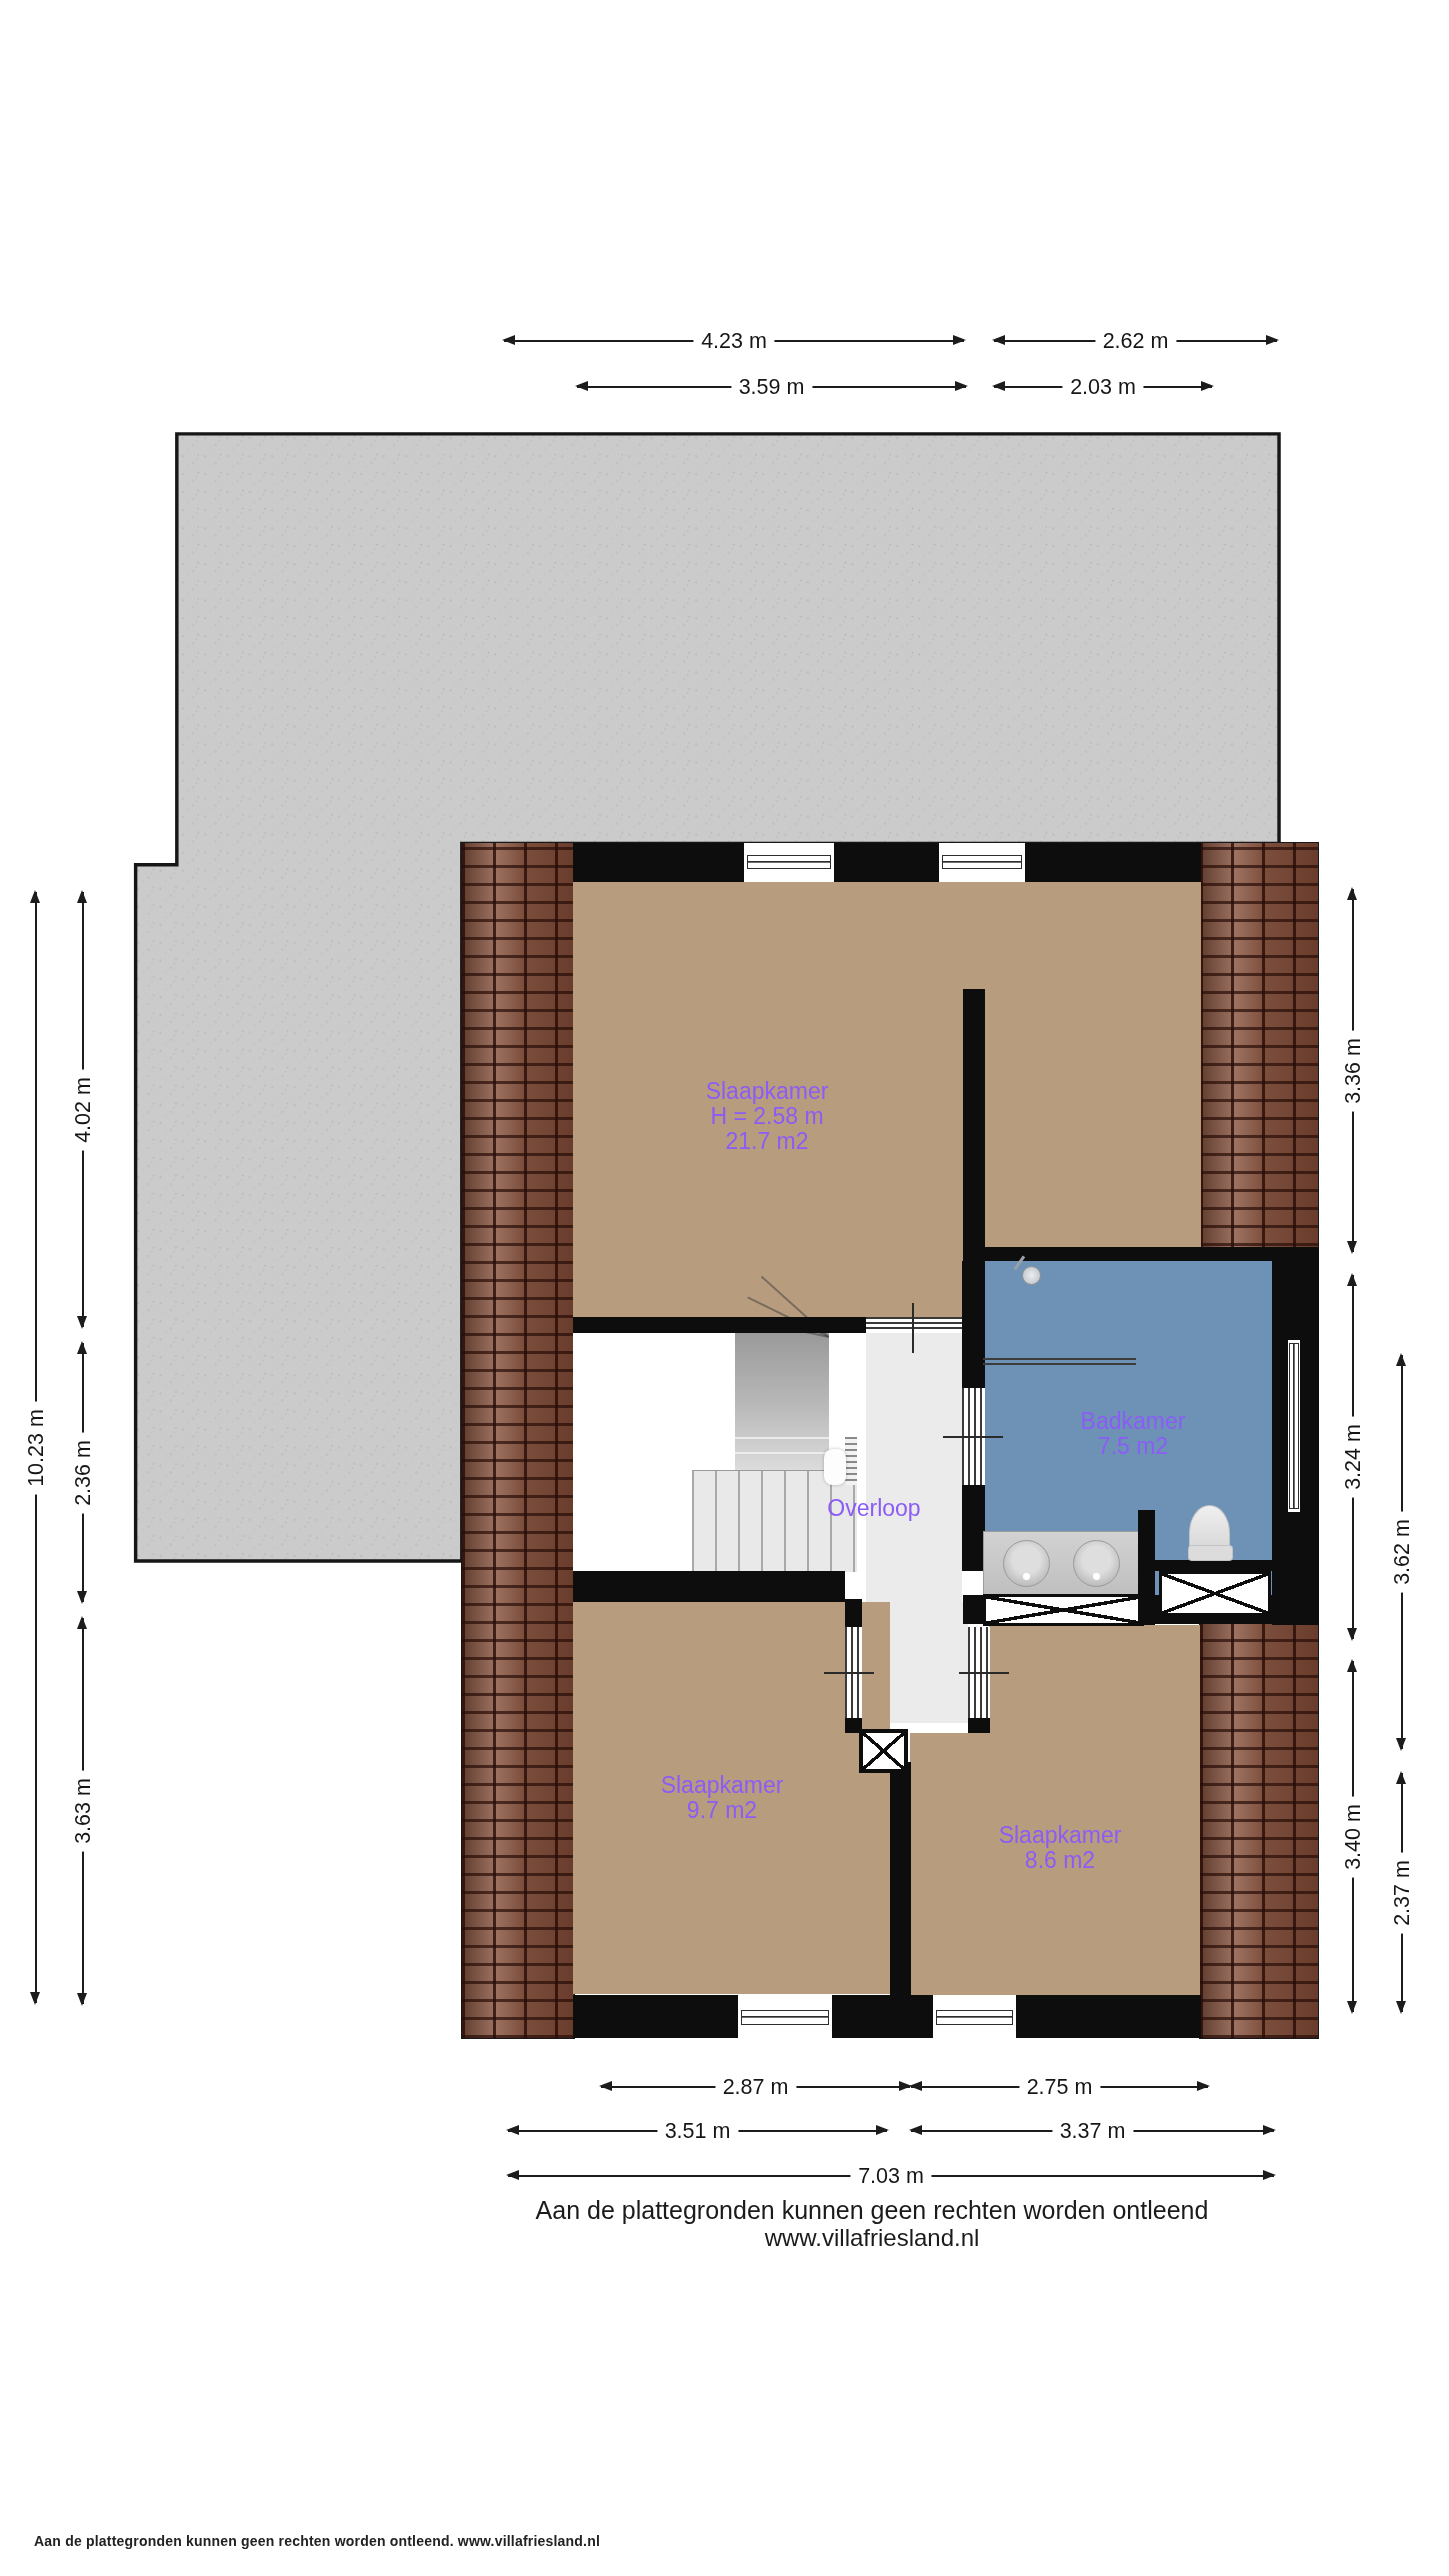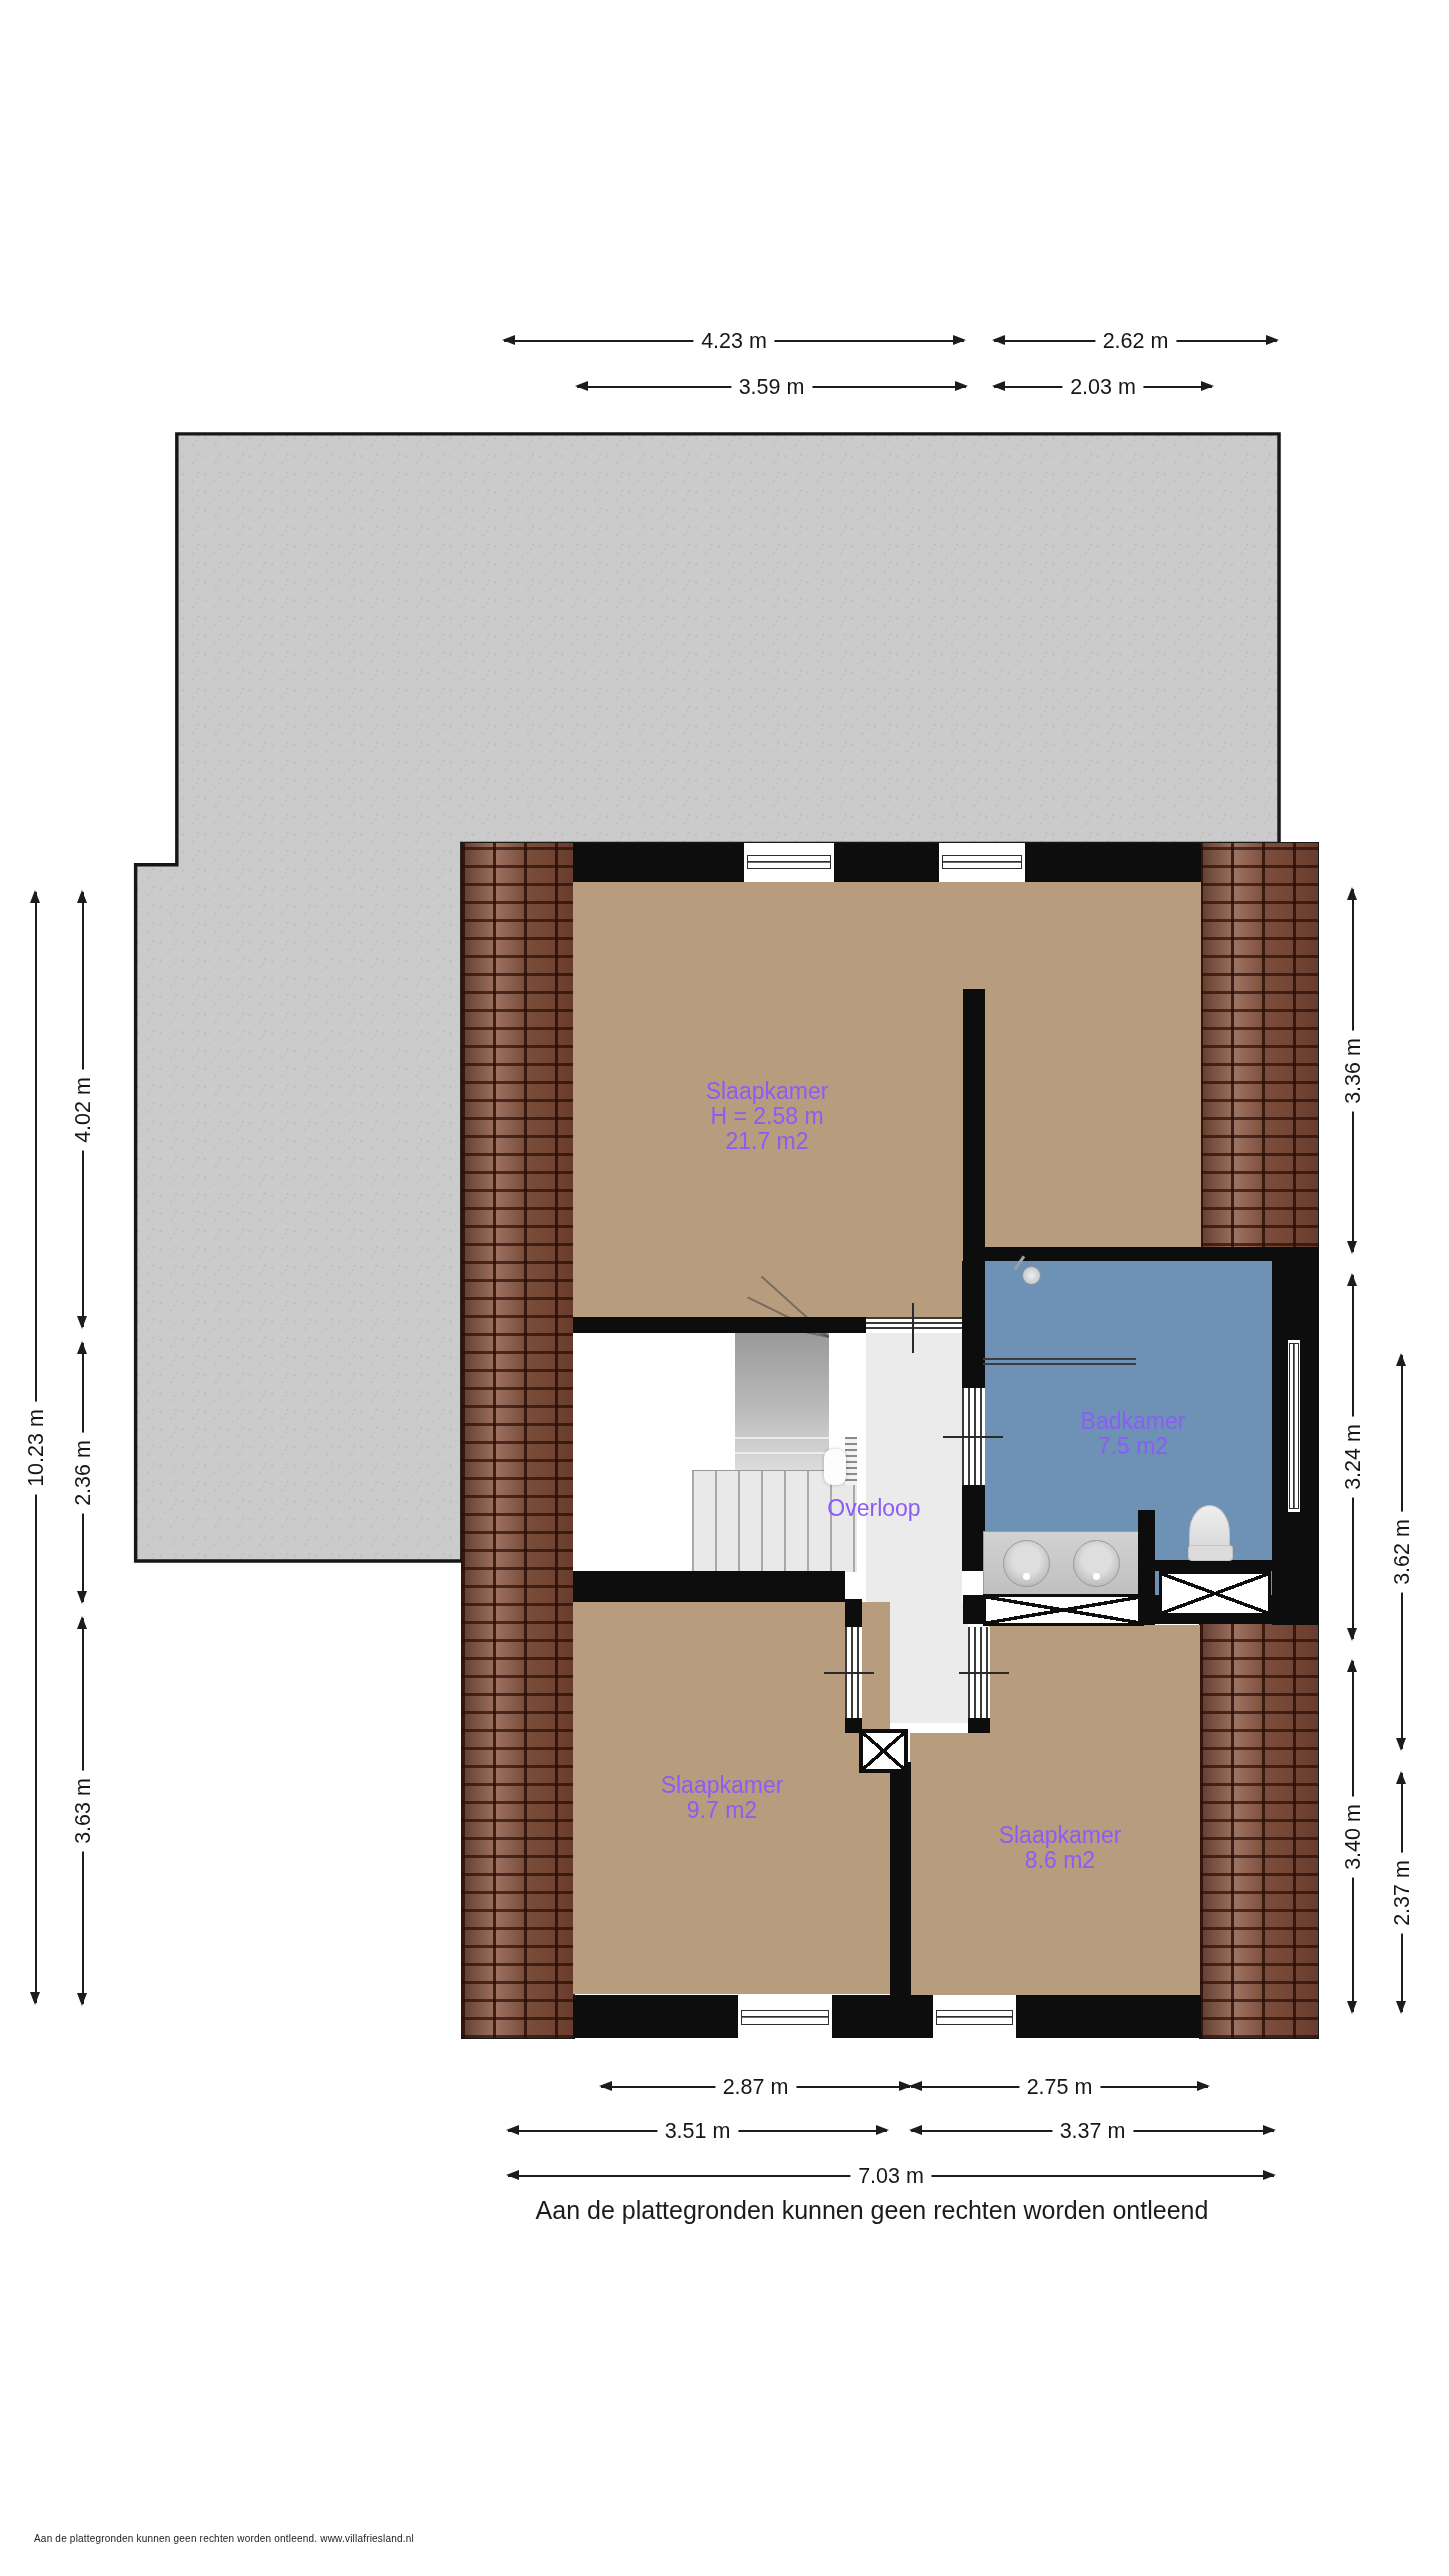--- a/index.html
+++ b/index.html
@@ -66,21 +66,21 @@
   .dv .ln{position:absolute;top:1.7px;bottom:1.7px;left:6px;width:1.7px;background:var(--dim,#1c1c1c);}
   .dv::before,.dv::after{content:"";position:absolute;left:0.9px;width:0;height:0;
        border-left:5.2px solid transparent;border-right:5.2px solid transparent;}
   .dv::before{top:0;border-bottom:13px solid var(--dim,#1c1c1c);}
   .dv::after{bottom:0;border-top:13px solid var(--dim,#1c1c1c);}
   .dlab{position:absolute;background:#fff;padding:0 7.7px;font-size:21.5px;color:#161616;white-space:nowrap;}
   .dh .dlab{left:50%;top:6.9px;transform:translate(-50%,-50%);}
   .dv .dlab{left:6.9px;top:50%;transform:translate(-50%,-50%) rotate(-90deg);}
   
   .footer{position:absolute;text-align:center;color:#1b1b1b;}
-  .smallprint{position:absolute;font-size:10px;font-weight:normal;color:#222;letter-spacing:0.2px;}
+  .smallprint{position:absolute;font-size:14px;font-weight:bold;color:#222;letter-spacing:0.2px;}
 </style>
 </head>
 <body>
 
 <div class="canvas">
 
   <svg class="roof-svg" width="1449" height="2576" viewBox="0 0 1688 3000">
     <defs>
       <pattern id="speckle" width="26" height="21" patternUnits="userSpaceOnUse">
         <rect width="26" height="21" fill="#cbcbcb"></rect>
@@ -272,18 +272,19 @@
     <i class="ln"></i>
       <span class="dlab">3.37 m</span>
   </div>
   <div class="dh" style="left:506px;top:2169px;width:770px;">
     <i class="ln"></i>
       <span class="dlab">7.03 m</span>
   </div>
 
   <div class="footer" style="left:295px;top:2196px;width:1154px;">
     <div style="font-size:25px;line-height:28px;">Aan de plattegronden kunnen geen rechten worden ontleend</div>
+    <div style="font-size:24px;line-height:28px;">www.villafriesland.nl</div>
   </div>
 
   <div class="smallprint" style="left:34px;top:2533px;">Aan de plattegronden kunnen geen rechten worden ontleend. www.villafriesland.nl</div>
 
 </div>
 
 
 </body></html>

